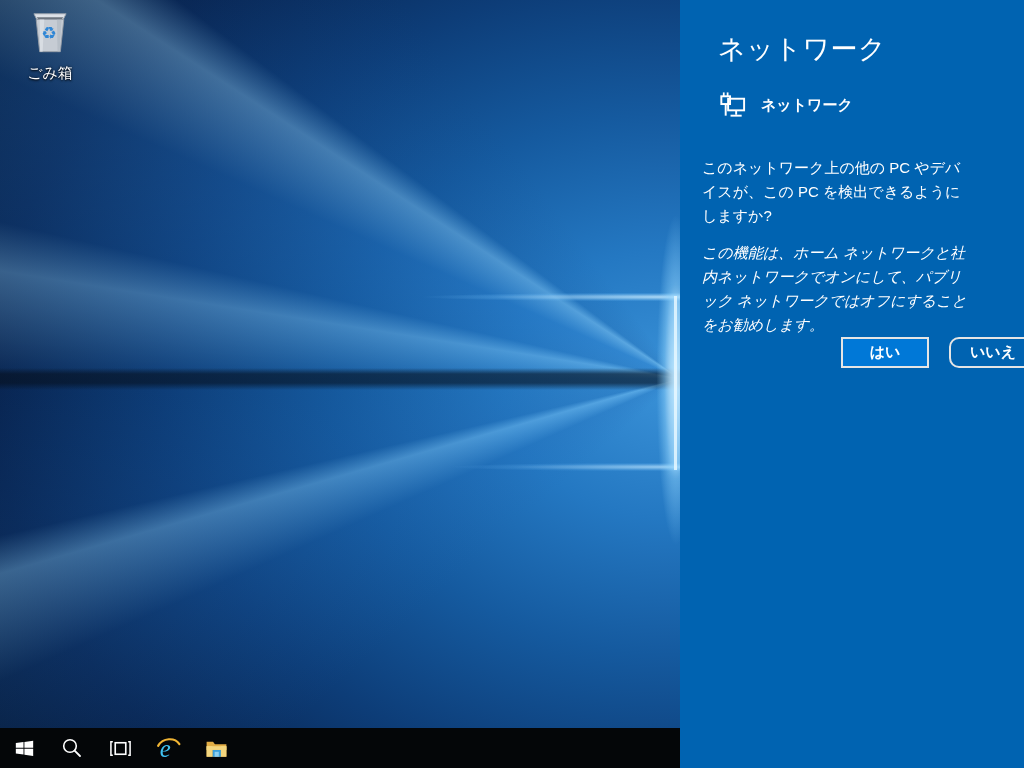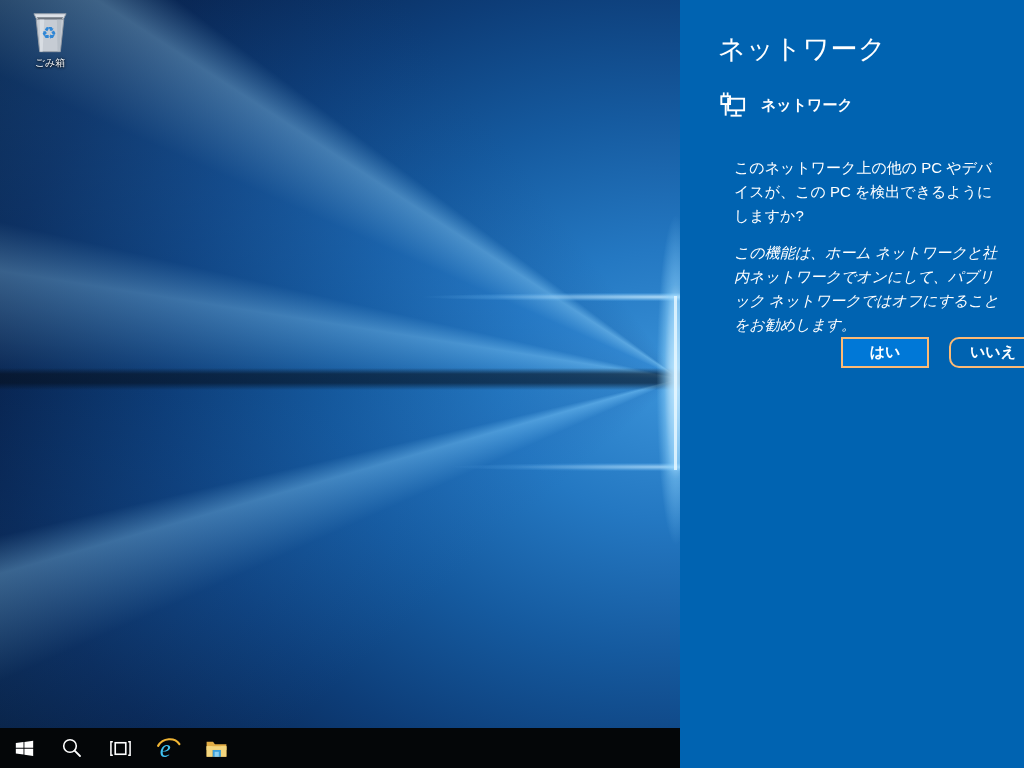--- a/index.html
+++ b/index.html
@@ -44,21 +44,21 @@
     background: rgba(225,245,255,0.9);
     box-shadow: 0 0 9px 2px rgba(150,215,255,0.8);
   }
 
   
   .desktop-icon {
     position: absolute; left: 13px; top: 8px; width: 74px;
     display: flex; flex-direction: column; align-items: center;
   }
   .desktop-icon .icon-label {
-    margin-top: 2px; color: #fff; font-size: 10px;
+    margin-top: 10px; color: #fff; font-size: 15px;
     text-shadow: 0 1px 2px rgba(0,0,0,0.9), 0 0 3px rgba(0,0,0,0.7);
   }
 
   
   .taskbar {
     position: absolute; left: 0; top: 728px; width: 680px; height: 40px;
     background: #040608; display: flex; align-items: stretch;
   }
   .tb-btn {
     width: 48px; height: 40px; display: flex; align-items: center; justify-content: center;
@@ -72,31 +72,31 @@
   .panel-title {
     position: absolute; left: 38px; top: 31px;
     font-size: 27px; font-weight: 300; letter-spacing: 0.5px;
   }
   .net-row {
     position: absolute; left: 36px; top: 90px;
     display: flex; align-items: center;
   }
   .net-row .net-label { margin-left: 14px; font-size: 15px; font-weight: bold; }
   .panel-body {
-    position: absolute; left: 54px; top: 156px; width: 270px;
+    position: absolute; left: 22px; top: 156px; width: 270px;
     font-size: 15px; line-height: 24px;
   }
   .panel-body p + p { margin-top: 13px; font-style: italic; }
   .btn-row {
     position: absolute; top: 337px; right: 40px;
     display: flex; gap: 20px;
   }
   .flyout-btn {
     width: 88px; height: 31px;
-    border: 2px solid #fdba74; color: #fff;
+    border: 2px solid #e5e5e5; color: #fff;
     font-family: "Liberation Sans", "DejaVu Sans", sans-serif;
     font-size: 15px; font-weight: bold;
     display: flex; align-items: center; justify-content: center;
     cursor: pointer;
   }
   .flyout-btn.yes { background: #0078d7; }
   .flyout-btn.no  { background: transparent; border-radius: 10px; }
 </style>
 </head>
 <body>

